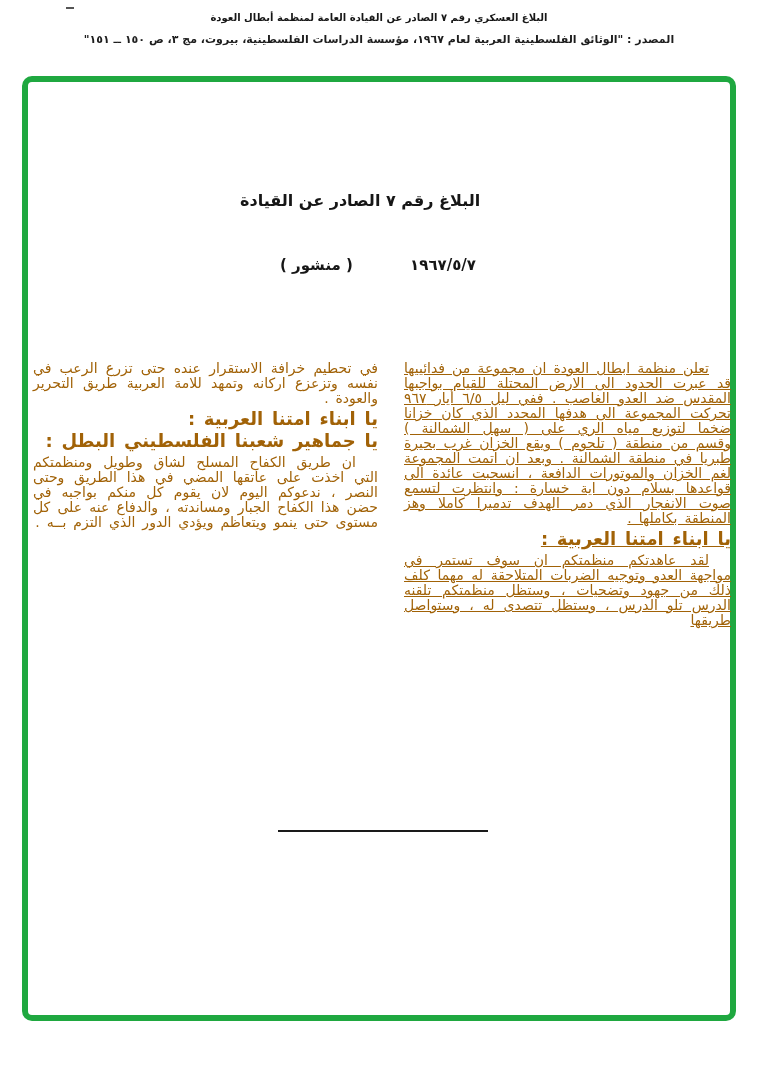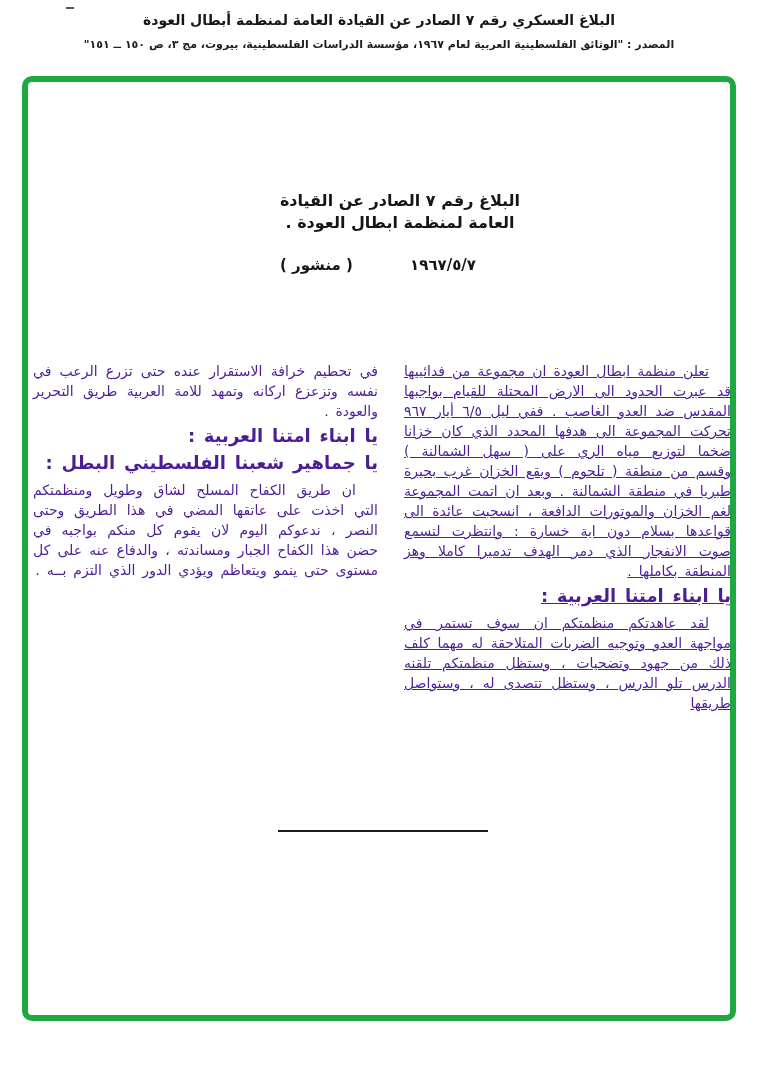--- a/index.html
+++ b/index.html
@@ -8,49 +8,49 @@
     background:#ffffff;color:#161616;
     font-family:"DejaVu Sans",sans-serif;
     overflow:hidden;
   }
   
   .page-header{
     position:absolute;top:12px;left:0;width:758px;
     text-align:center;direction:rtl;
   }
   .page-header .hdr-title{
-    font-size:14px;font-weight:bold;letter-spacing:0.2px;
+    font-size:10px;font-weight:bold;letter-spacing:0.2px;
   }
   .page-header .hdr-source{
     font-size:11px;font-weight:bold;margin-top:10px;color:#1d1d1d;
   }
   
   .scan-border{
     position:absolute;left:22px;top:76px;
     width:702px;height:933px;
     border:6px solid #1fa840;border-radius:10px;
     background:#ffffff;
   }
   
   .doc-title{
-    position:absolute;top:190px;left:250px;width:300px;
-    text-align:center;direction:rtl;
+    position:absolute;top:190px;left:240px;width:300px;
+    text-align:left;direction:rtl;
     font-weight:bold;font-size:16px;line-height:22px;
   }
   
   .date-row{
     position:absolute;top:256px;left:280px;width:196px;
     direction:rtl;display:flex;justify-content:space-between;
     font-weight:bold;font-size:15px;
   }
   
   .col{
     position:absolute;direction:rtl;text-align:justify;
-    font-size:14px;line-height:20px;word-spacing:2.5px;
-    color:#4c1d95;
+    font-size:14px;line-height:15px;word-spacing:2.5px;
+    color:#a16207;
   }
   .col-left{left:33px;top:361px;width:345px;}
   .col-right{left:404px;top:361px;width:327px;text-decoration:underline;}
   .p{margin:0 0 5px 0;text-indent:22px;}
   .p.cont{text-indent:0;}
   .h{font-weight:bold;margin:5px 0 7px 0;font-size:18px;}
   
   .divider{
     position:absolute;left:278px;top:830px;width:210px;height:2px;
     background:#1a1a1a;
@@ -73,21 +73,20 @@
 
 <div class="mark mark-a"></div>
 <div class="mark mark-b"></div>
 <div class="speck speck-a"></div>
 <div class="speck speck-b"></div>
 
 <div class="scan-border" style="border-color: rgb(31, 168, 64);"></div>
 
 <div class="doc-title">
   <div>البلاغ رقم ٧ الصادر عن القيادة</div>
-  <div>العامة لمنظمة ابطال العودة .</div>
 </div>
 
 <div class="date-row">
   <span>١٩٦٧/٥/٧</span>
   <span>( منشور )</span>
 </div>
 
 <div class="col col-right">
   <div class="p">تعلن منظمة ابطال العودة ان مجموعة من فدائييها قد عبرت الحدود الى الارض المحتلة للقيام بواجبها المقدس ضد العدو الغاصب . ففي ليل ٦/٥ أيار ٩٦٧ تحركت المجموعة الى هدفها المحدد الذي كان خزانا ضخما لتوزيع مياه الري على ( سهل الشمالنة ) وقسم من منطقة ( تلحوم ) ويقع الخزان غرب بحيرة طبريا في منطقة الشمالنة . وبعد ان اتمت المجموعة لغم الخزان والموتورات الدافعة ، انسحبت عائدة الى قواعدها بسلام دون اية خسارة : وانتظرت لتسمع صوت الانفجار الذي دمر الهدف تدميرا كاملا وهز المنطقة بكاملها .</div>
   <div class="h">يا ابناء امتنا العربية :</div>

